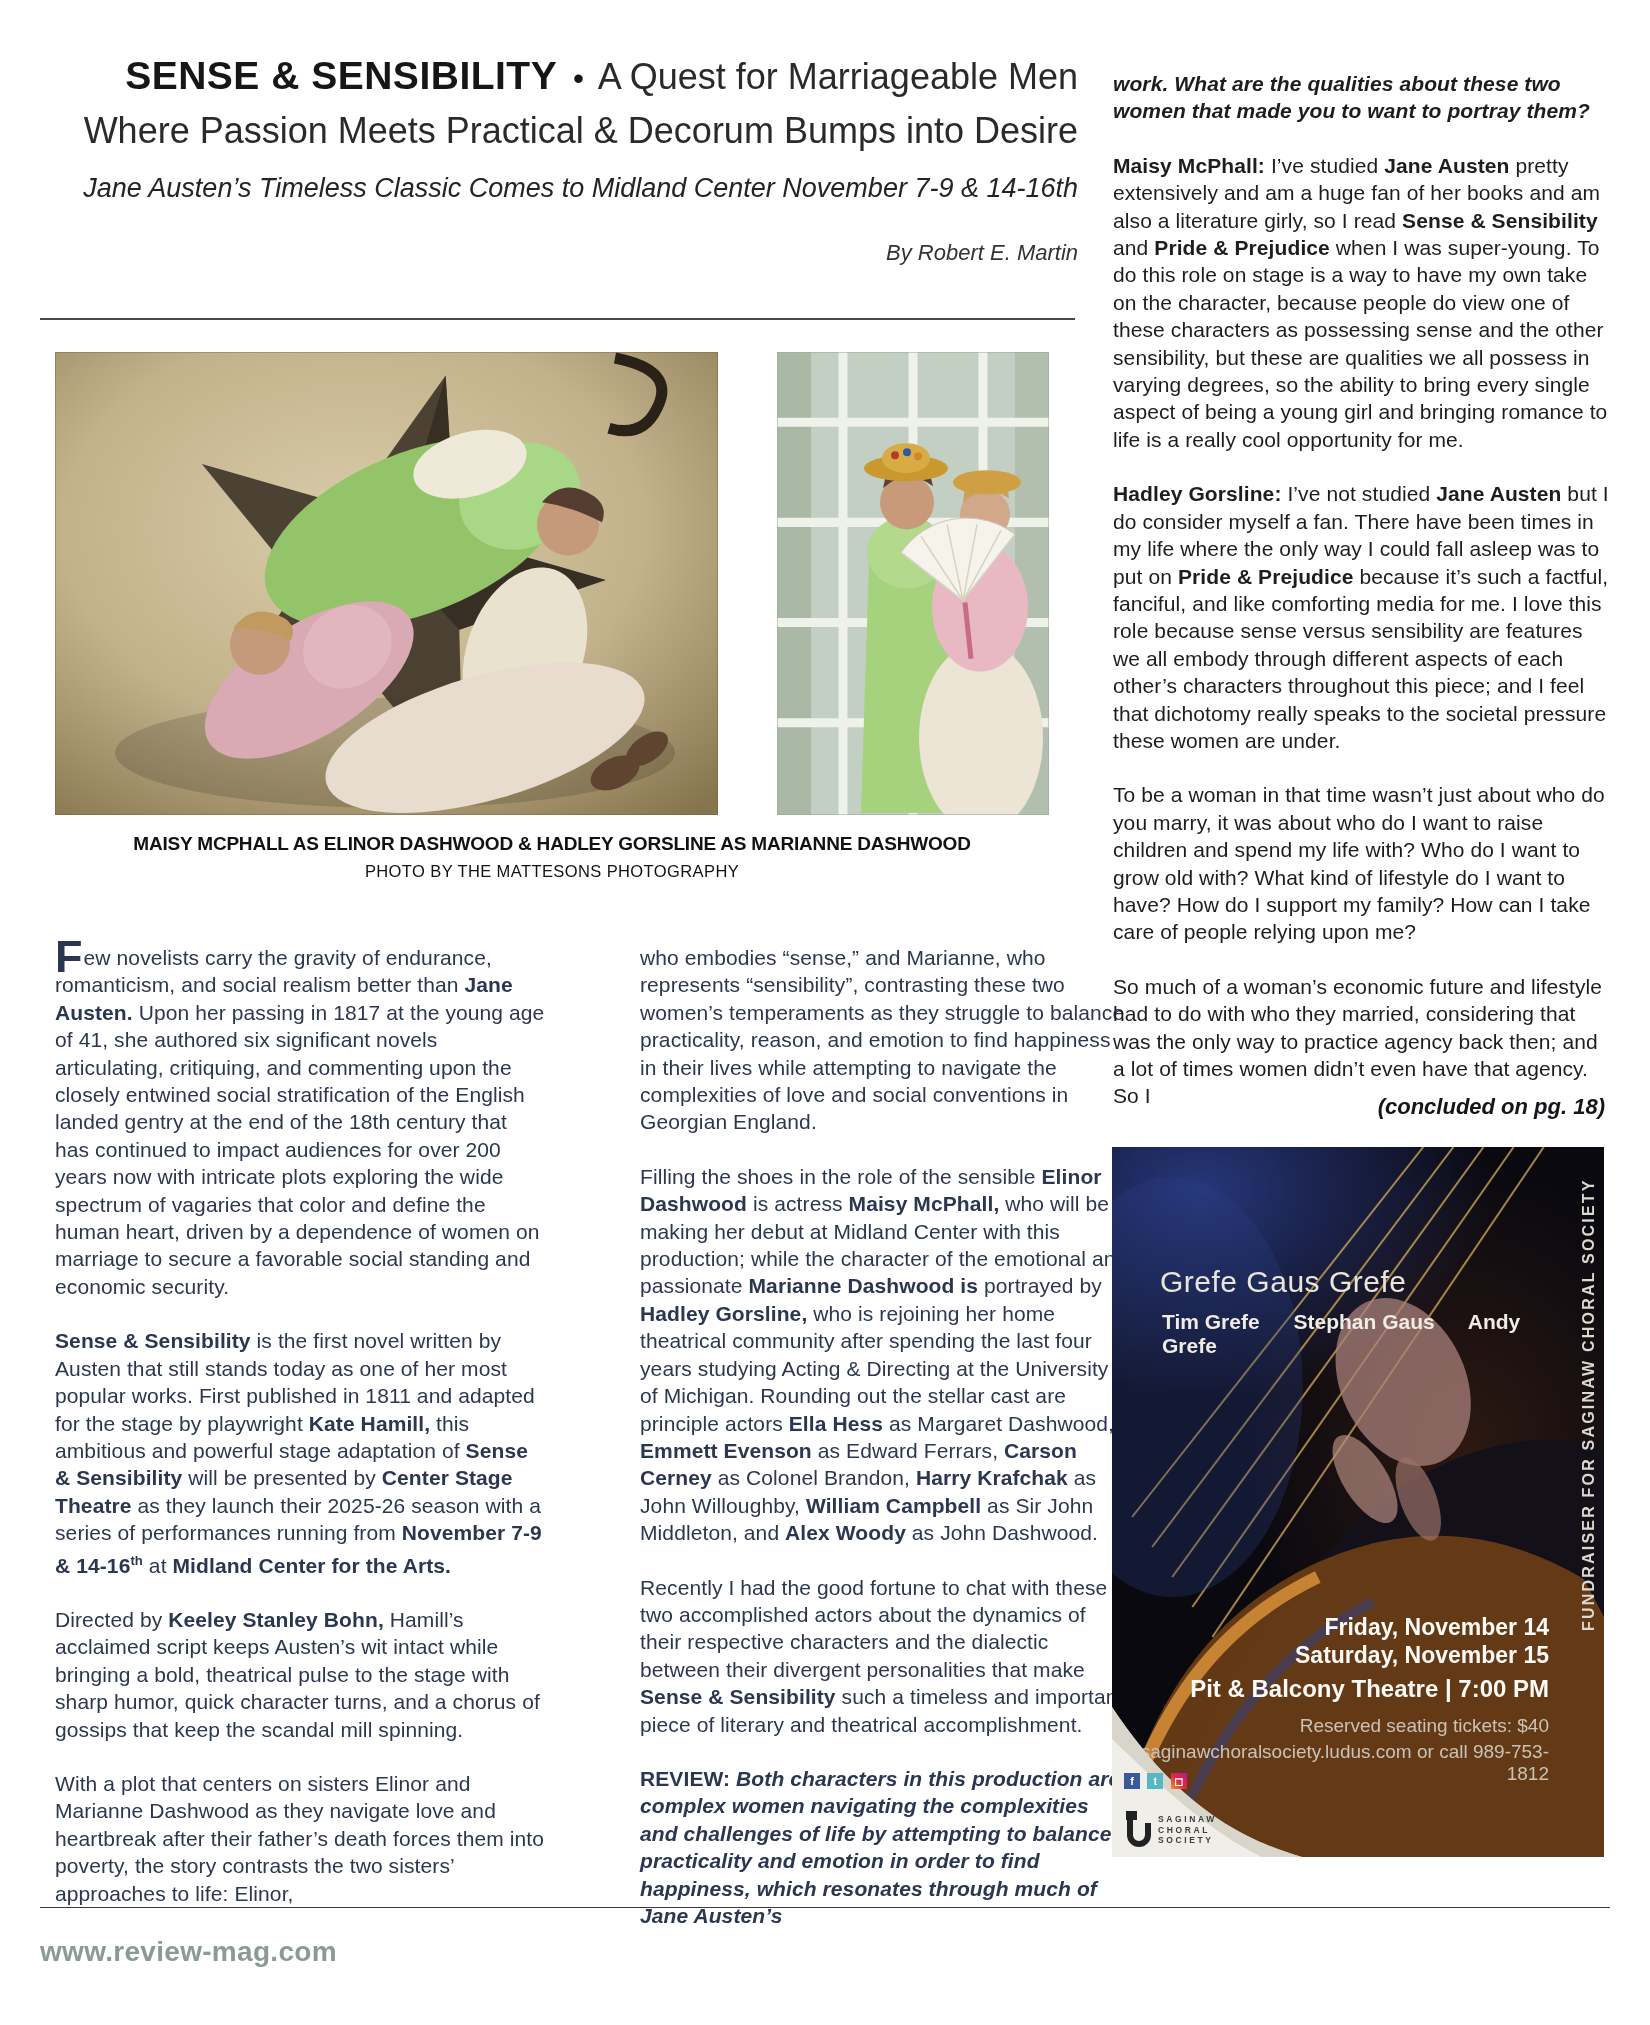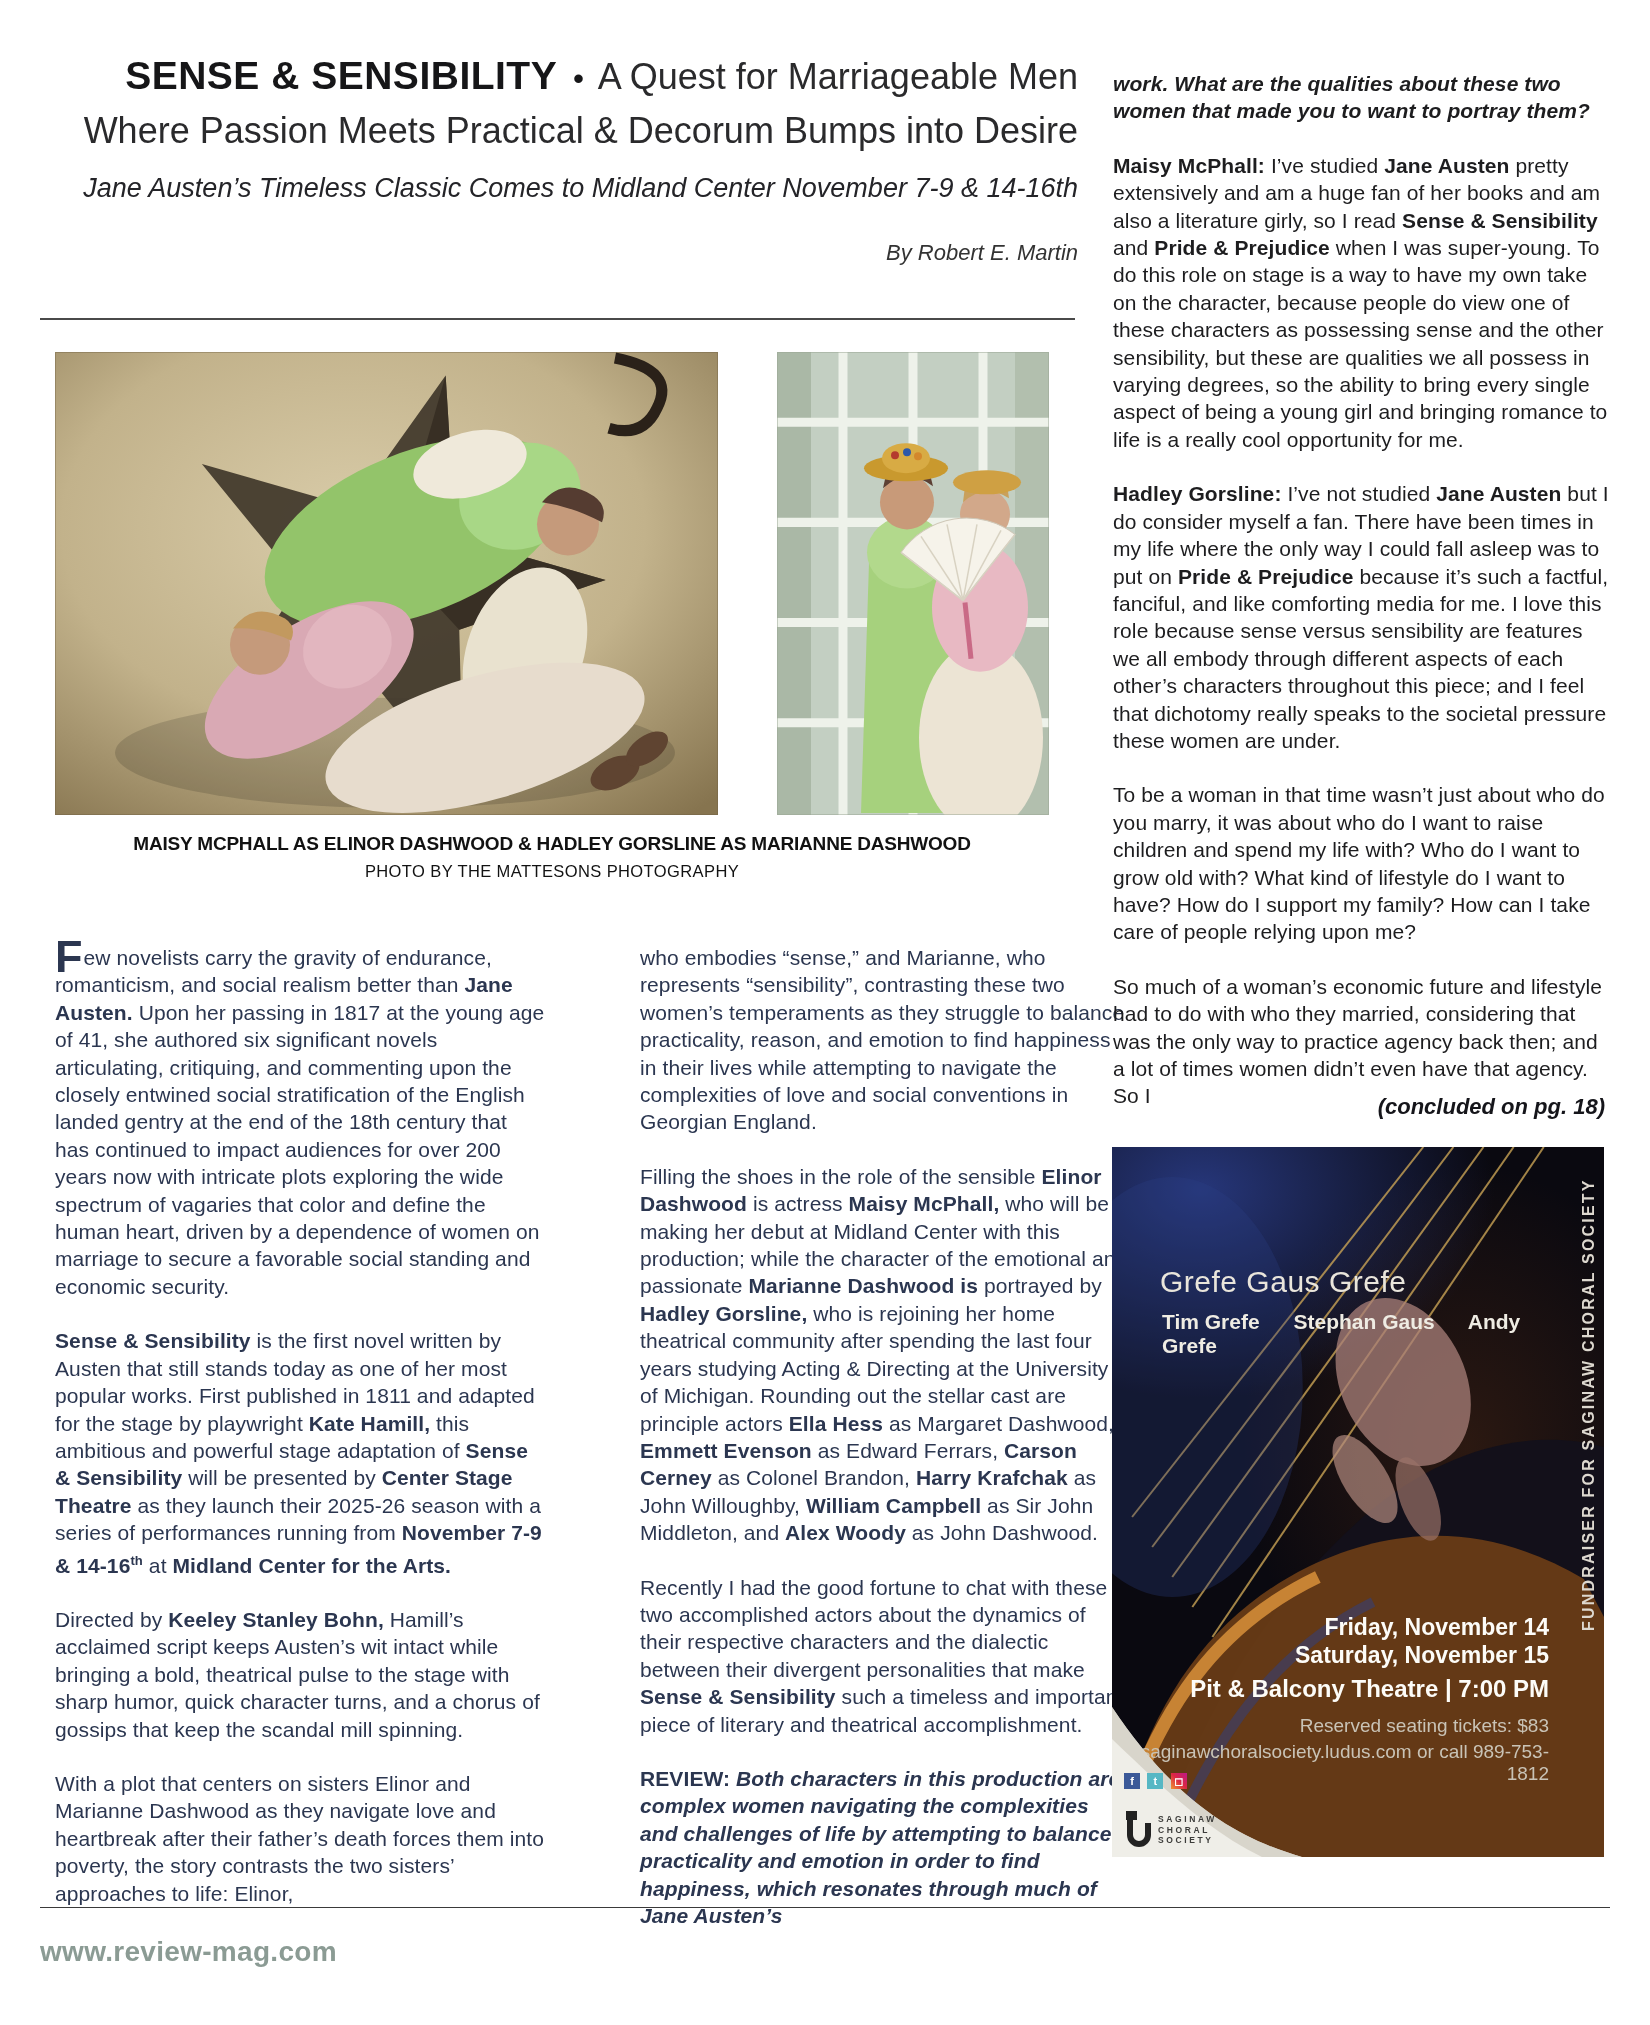--- a/index.html
+++ b/index.html
@@ -229,21 +229,21 @@
       <span>Tim Grefe</span>
       <span>Stephan Gaus</span>
       <span>Andy Grefe</span>
     </div>
     <div class="ad-vertical">FUNDRAISER FOR SAGINAW CHORAL SOCIETY</div>
     <div class="ad-dates">
       <div>Friday, November 14</div>
       <div>Saturday, November 15</div>
     </div>
     <div class="ad-venue">Pit &amp; Balcony Theatre | 7:00 PM</div>
-    <div class="ad-tickets">Reserved seating tickets: $83</div>
+    <div class="ad-tickets">Reserved seating tickets: $40</div>
     <div class="ad-contact">saginawchoralsociety.ludus.com or call 989-753-1812</div>
 
     <svg class="curl" width="190" height="180">
       <path d="M0,30 C60,120 120,160 190,180 L0,180 Z" fill="#efeee8"></path>
       <path d="M0,30 C60,120 120,160 190,180 L150,180 C92,152 42,102 0,62 Z" fill="#cfcabf" opacity="0.7"></path>
     </svg>
 
     <div class="scs">
       <div class="scs-social">
         <span class="sicon fb">f</span>

